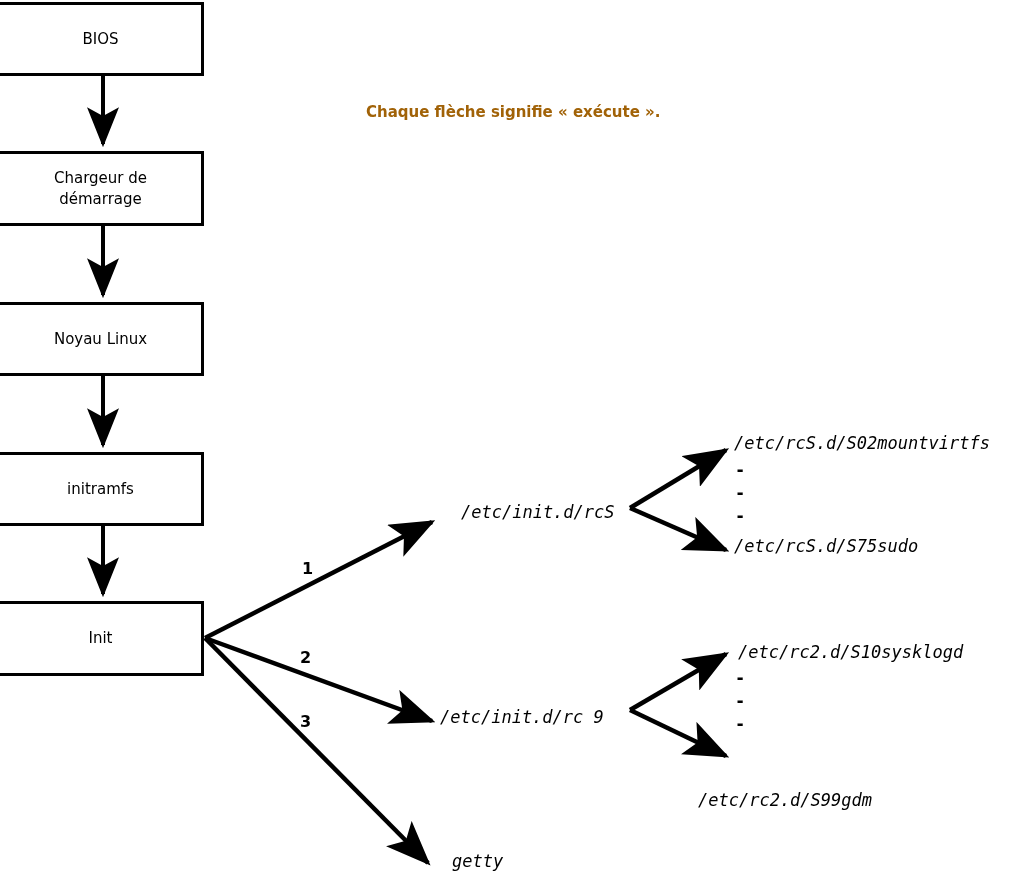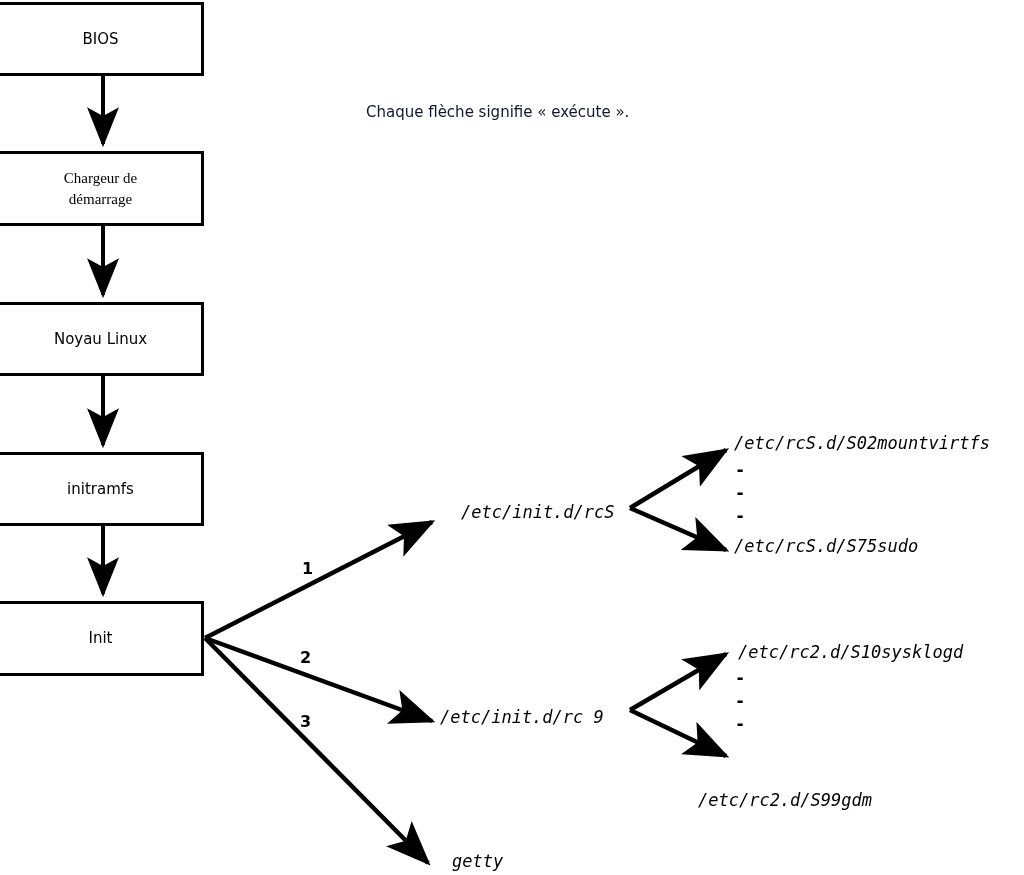--- a/index.html
+++ b/index.html
@@ -60,22 +60,23 @@
     font-weight: 700;
     color: #000000;
     line-height: 1;
   }
   #caption {
     position: absolute;
     left: 366px;
     top: 103px;
     font-family: "DejaVu Sans", sans-serif;
     font-size: 15px;
-    color: #0f172a;
+    color: #a16207;
     white-space: nowrap;
+    font-weight: bold;
   }
 </style>
 </head>
 <body>
 
 <div id="stage">
 
   <svg id="diagram-svg" viewBox="0 0 1024 875" xmlns="http://www.w3.org/2000/svg">
     <defs>
       <marker id="arrowhead" markerWidth="10" markerHeight="8" refX="9.2" refY="4" orient="auto" markerUnits="strokeWidth">
@@ -121,21 +122,21 @@
     </g>
   </svg>
 
   <div id="caption">Chaque flèche signifie « exécute ».</div>
 
   <div class="node-box" style="left:-3px; top:2px; width:207px; height:74px;">
     <span>BIOS</span>
   </div>
 
   <div class="node-box" style="left:-3px; top:151px; width:207px; height:75px;">
-    <span style="white-space:pre-line;font-family:Liberation Serif, serif;">Chargeur de
+    <span style="white-space:pre-line;">Chargeur de
 démarrage</span>
   </div>
 
   <div class="node-box" style="left:-3px; top:302px; width:207px; height:74px;">
     <span>Noyau Linux</span>
   </div>
 
   <div class="node-box" style="left:-3px; top:452px; width:207px; height:74px;">
     <span>initramfs</span>
   </div>

